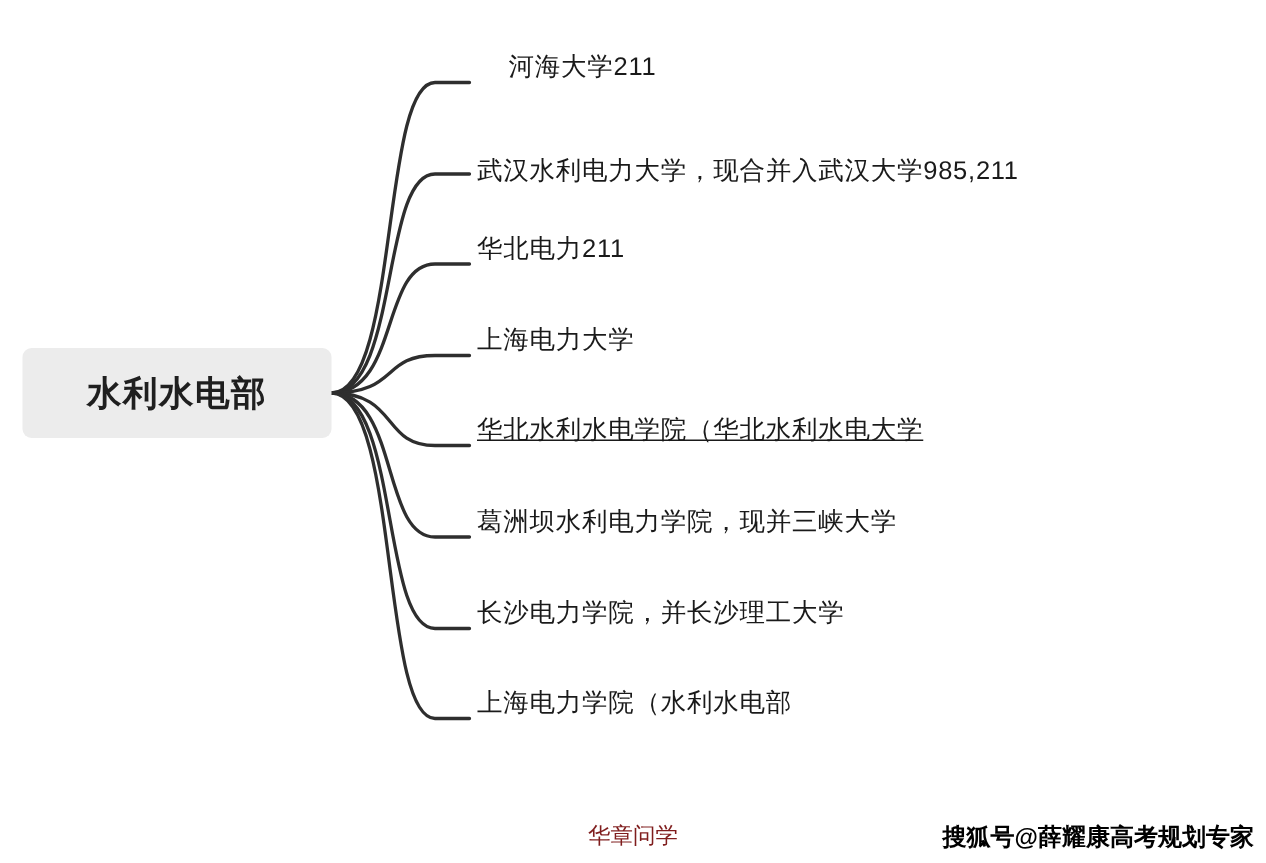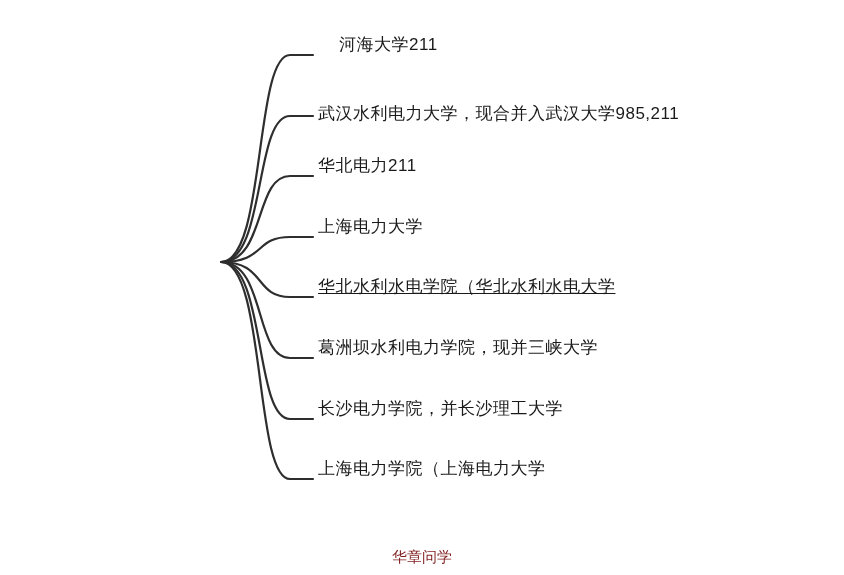--- a/index.html
+++ b/index.html
@@ -80,28 +80,32 @@
         <path d="M 221 262 C 266 262, 254 116, 290 116 L 313 116" fill="none" stroke="#2e2e2e" stroke-width="2.2" stroke-linecap="round"></path>
         <path d="M 221 262 C 266 262, 254 176, 290 176 L 313 176" fill="none" stroke="#2e2e2e" stroke-width="2.2" stroke-linecap="round"></path>
         <path d="M 221 262 C 266 262, 254 237, 290 237 L 313 237" fill="none" stroke="#2e2e2e" stroke-width="2.2" stroke-linecap="round"></path>
         <path d="M 221 262 C 266 262, 254 297, 290 297 L 313 297" fill="none" stroke="#2e2e2e" stroke-width="2.2" stroke-linecap="round"></path>
         <path d="M 221 262 C 266 262, 254 358, 290 358 L 313 358" fill="none" stroke="#2e2e2e" stroke-width="2.2" stroke-linecap="round"></path>
         <path d="M 221 262 C 266 262, 254 419, 290 419 L 313 419" fill="none" stroke="#2e2e2e" stroke-width="2.2" stroke-linecap="round"></path>
         <path d="M 221 262 C 266 262, 254 479, 290 479 L 313 479" fill="none" stroke="#2e2e2e" stroke-width="2.2" stroke-linecap="round"></path>
       </g>
   </svg>
 
+  <div class="root-node">
+    <span>水利水电部</span>
+  </div>
 
   <div id="labels">
       <div class="branch-label" style="top: 35px; margin-left: 21px;">河海大学211</div>
       <div class="branch-label" style="top: 104px;">武汉水利电力大学，现合并入武汉大学985,211</div>
       <div class="branch-label" style="top: 156px;">华北电力211</div>
       <div class="branch-label" style="top: 217px;">上海电力大学</div>
       <div class="branch-label" style="top: 277px; text-decoration: underline;">华北水利水电学院（华北水利水电大学</div>
       <div class="branch-label" style="top: 338px;">葛洲坝水利电力学院，现并三峡大学</div>
       <div class="branch-label" style="top: 399px; text-align: center;">长沙电力学院，并长沙理工大学</div>
-      <div class="branch-label" style="top: 459px;">上海电力学院（上海电力大学</div>
+      <div class="branch-label" style="top: 459px;">上海电力学院（水利水电部</div>
     </div>
 
   <div class="caption">华章问学</div>
 
+  <div class="watermark">搜狐号@薛耀康高考规划专家</div>
 
 </div>
 
 </body></html>

